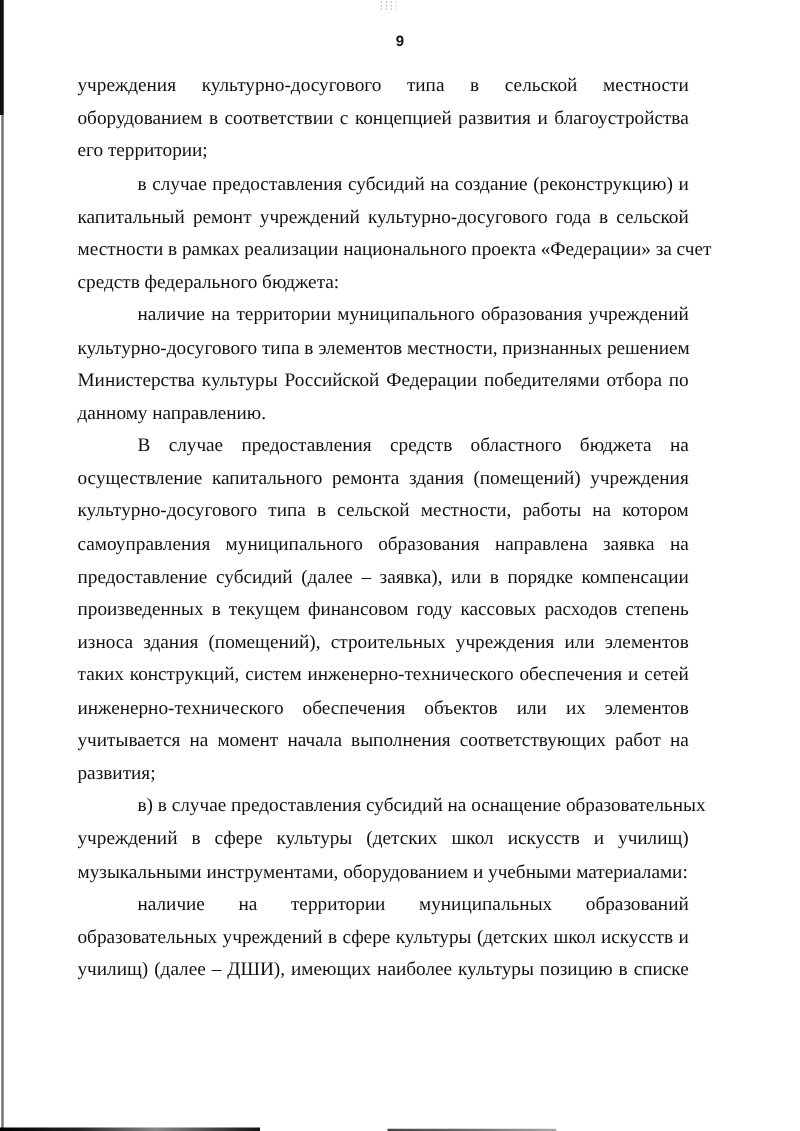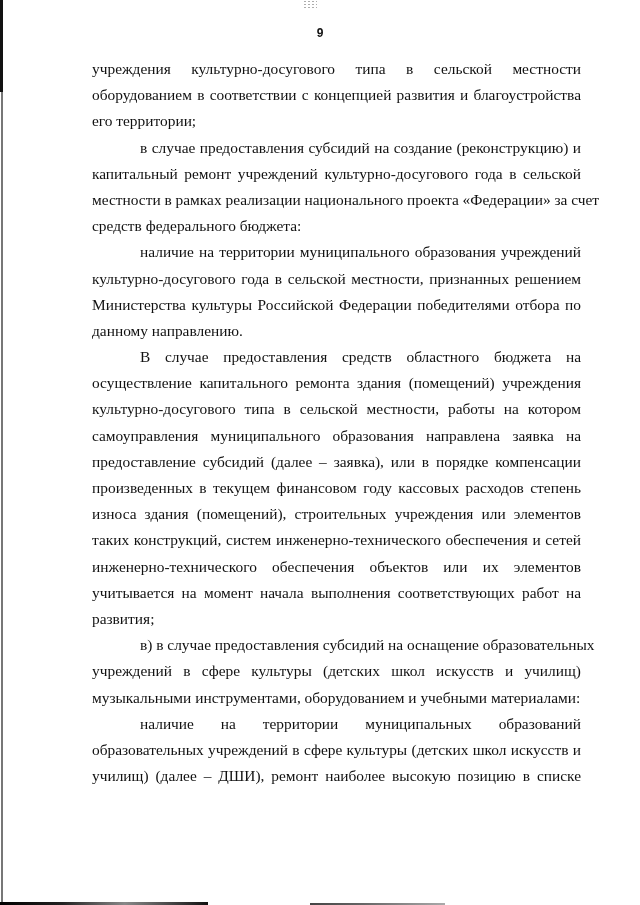--- a/index.html
+++ b/index.html
@@ -52,21 +52,21 @@
       top: 26px;
       left: 0;
       width: 640px;
       text-align: center;
       font-family: "Liberation Sans", "DejaVu Sans", sans-serif;
       font-weight: bold;
       font-size: 12px;
     }
     .text-body {
       position: absolute;
-      left: 92px;
+      left: 62px;
       top: 56px;
       width: 489px;
       font-size: 15.4px;
       line-height: 26.2px;
     }
     .line {
       display: block;
       height: 26.2px;
       white-space: nowrap;
       text-align: justify;
@@ -101,21 +101,21 @@
 
   <div>
     <span class="line indent">в случае предоставления субсидий на создание (реконструкцию) и</span>
     <span class="line">капитальный ремонт учреждений культурно-досугового года в сельской</span>
     <span class="line">местности в рамках реализации национального проекта «Федерации» за счет</span>
     <span class="line last">средств федерального бюджета:</span>
   </div>
 
   <div>
     <span class="line indent">наличие на территории муниципального образования учреждений</span>
-    <span class="line">культурно-досугового года в сельской местности, признанных решением</span>
+    <span class="line">культурно-досугового типа в элементов местности, признанных решением</span>
     <span class="line">Министерства культуры Российской Федерации победителями отбора по</span>
     <span class="line last">данному направлению.</span>
   </div>
 
   <div>
     <span class="line indent">В случае предоставления средств областного бюджета на</span>
     <span class="line">осуществление капитального ремонта здания (помещений) учреждения</span>
     <span class="line">культурно-досугового типа в сельской местности, работы на котором</span>
     <span class="line">самоуправления муниципального образования направлена заявка на</span>
     <span class="line">предоставление субсидий (далее – заявка), или в порядке компенсации</span>
@@ -129,15 +129,15 @@
 
   <div>
     <span class="line indent">в) в случае предоставления субсидий на оснащение образовательных</span>
     <span class="line">учреждений в сфере культуры (детских школ искусств и училищ)</span>
     <span class="line last">музыкальными инструментами, оборудованием и учебными материалами:</span>
   </div>
 
   <div>
     <span class="line indent">наличие на территории муниципальных образований</span>
     <span class="line">образовательных учреждений в сфере культуры (детских школ искусств и</span>
-    <span class="line">училищ) (далее – ДШИ), ремонт наиболее высокую позицию в списке</span>
+    <span class="line">училищ) (далее – ДШИ), имеющих наиболее культуры позицию в списке</span>
   </div>
 </div>
 
 </body></html>

